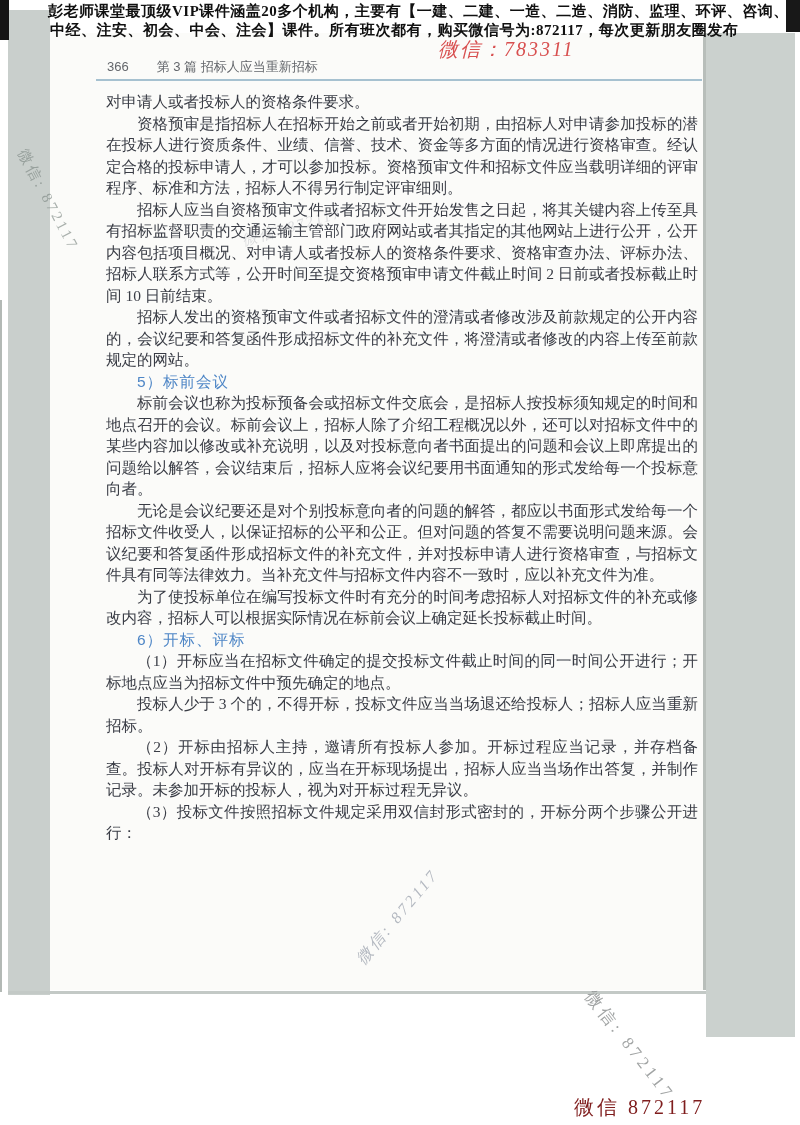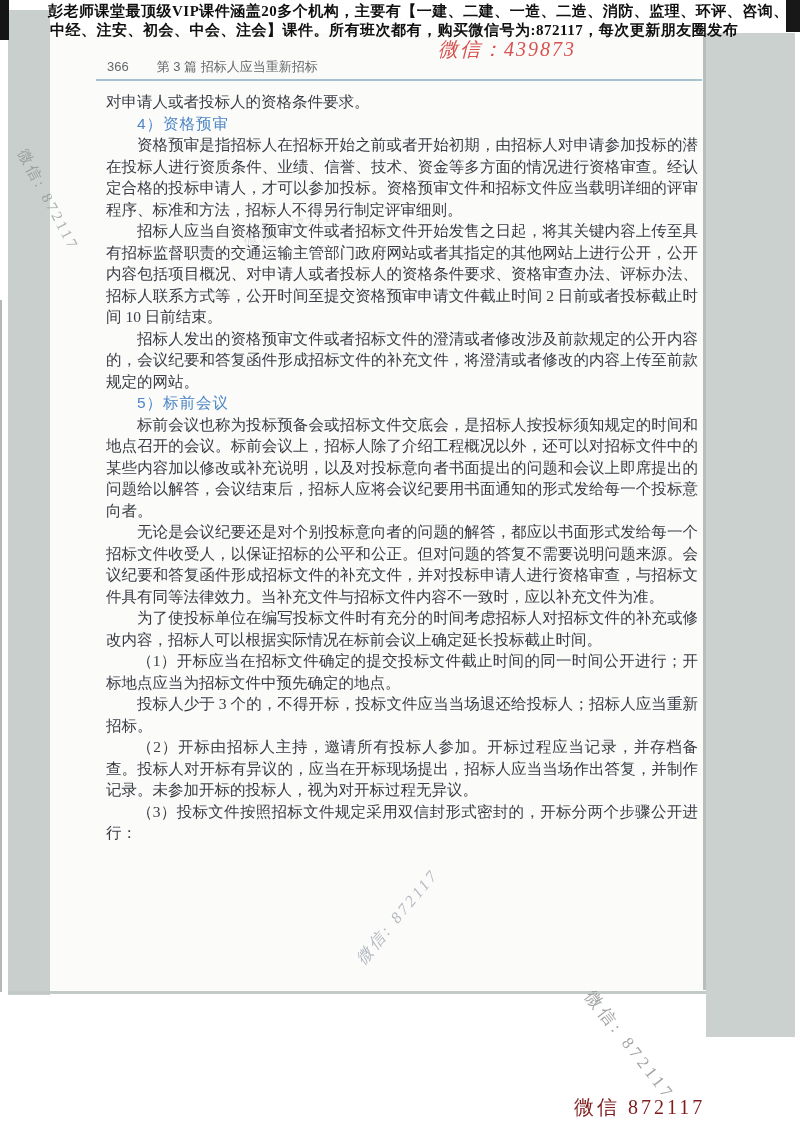--- a/index.html
+++ b/index.html
@@ -66,41 +66,41 @@
 <div class="page-bottom-shadow"></div>
 <div class="left-edge-line"></div>
 <div class="corner-black-left"></div>
 <div class="corner-black-right"></div>
 
 <div class="banner">
   <div class="l1">彭老师课堂最顶级VIP课件涵盖20多个机构，主要有【一建、二建、一造、二造、消防、监理、环评、咨询、</div>
   <div class="l2">中经、注安、初会、中会、注会】课件。所有班次都有，购买微信号为:872117，每次更新朋友圈发布</div>
 </div>
 
-<div class="wm wm-red">微信：439873</div>
+<div class="wm wm-red">微信：783311</div>
 <div class="wm wm-diag-left">微信: 872117</div>
 <div class="wm wm-diag-faint">微信: 872117</div>
 <div class="wm wm-diag-mid">微信: 872117</div>
 <div class="wm wm-diag-bottom">微信: 872117</div>
 <div class="wm wm-bottom-text">微信 872117</div>
 
 <div class="page-header">
   <span class="num">366</span>
   <span class="part">第 3 篇</span>
   <span class="title">招标人应当重新招标</span>
 </div>
 <div class="header-rule"></div>
 
 <div class="body-text">
     <p class="continuation">对申请人或者投标人的资格条件要求。</p>
-    <p class="heading">4）资格预审</p>
     <p class="para">资格预审是指招标人在招标开始之前或者开始初期，由招标人对申请参加投标的潜在投标人进行资质条件、业绩、信誉、技术、资金等多方面的情况进行资格审查。经认定合格的投标申请人，才可以参加投标。资格预审文件和招标文件应当载明详细的评审程序、标准和方法，招标人不得另行制定评审细则。</p>
     <p class="para">招标人应当自资格预审文件或者招标文件开始发售之日起，将其关键内容上传至具有招标监督职责的交通运输主管部门政府网站或者其指定的其他网站上进行公开，公开内容包括项目概况、对申请人或者投标人的资格条件要求、资格审查办法、评标办法、招标人联系方式等，公开时间至提交资格预审申请文件截止时间 2 日前或者投标截止时间 10 日前结束。</p>
     <p class="para">招标人发出的资格预审文件或者招标文件的澄清或者修改涉及前款规定的公开内容的，会议纪要和答复函件形成招标文件的补充文件，将澄清或者修改的内容上传至前款规定的网站。</p>
     <p class="heading">5）标前会议</p>
     <p class="para">标前会议也称为投标预备会或招标文件交底会，是招标人按投标须知规定的时间和地点召开的会议。标前会议上，招标人除了介绍工程概况以外，还可以对招标文件中的某些内容加以修改或补充说明，以及对投标意向者书面提出的问题和会议上即席提出的问题给以解答，会议结束后，招标人应将会议纪要用书面通知的形式发给每一个投标意向者。</p>
     <p class="para">无论是会议纪要还是对个别投标意向者的问题的解答，都应以书面形式发给每一个招标文件收受人，以保证招标的公平和公正。但对问题的答复不需要说明问题来源。会议纪要和答复函件形成招标文件的补充文件，并对投标申请人进行资格审查，与招标文件具有同等法律效力。当补充文件与招标文件内容不一致时，应以补充文件为准。</p>
     <p class="para">为了使投标单位在编写投标文件时有充分的时间考虑招标人对招标文件的补充或修改内容，招标人可以根据实际情况在标前会议上确定延长投标截止时间。</p>
+    <p class="heading">6）开标、评标</p>
     <p class="para">（1）开标应当在招标文件确定的提交投标文件截止时间的同一时间公开进行；开标地点应当为招标文件中预先确定的地点。</p>
     <p class="para">投标人少于 3 个的，不得开标，投标文件应当当场退还给投标人；招标人应当重新招标。</p>
     <p class="para">（2）开标由招标人主持，邀请所有投标人参加。开标过程应当记录，并存档备查。投标人对开标有异议的，应当在开标现场提出，招标人应当当场作出答复，并制作记录。未参加开标的投标人，视为对开标过程无异议。</p>
     <p class="para">（3）投标文件按照招标文件规定采用双信封形式密封的，开标分两个步骤公开进行：</p>
   </div>
 
 </body></html>

